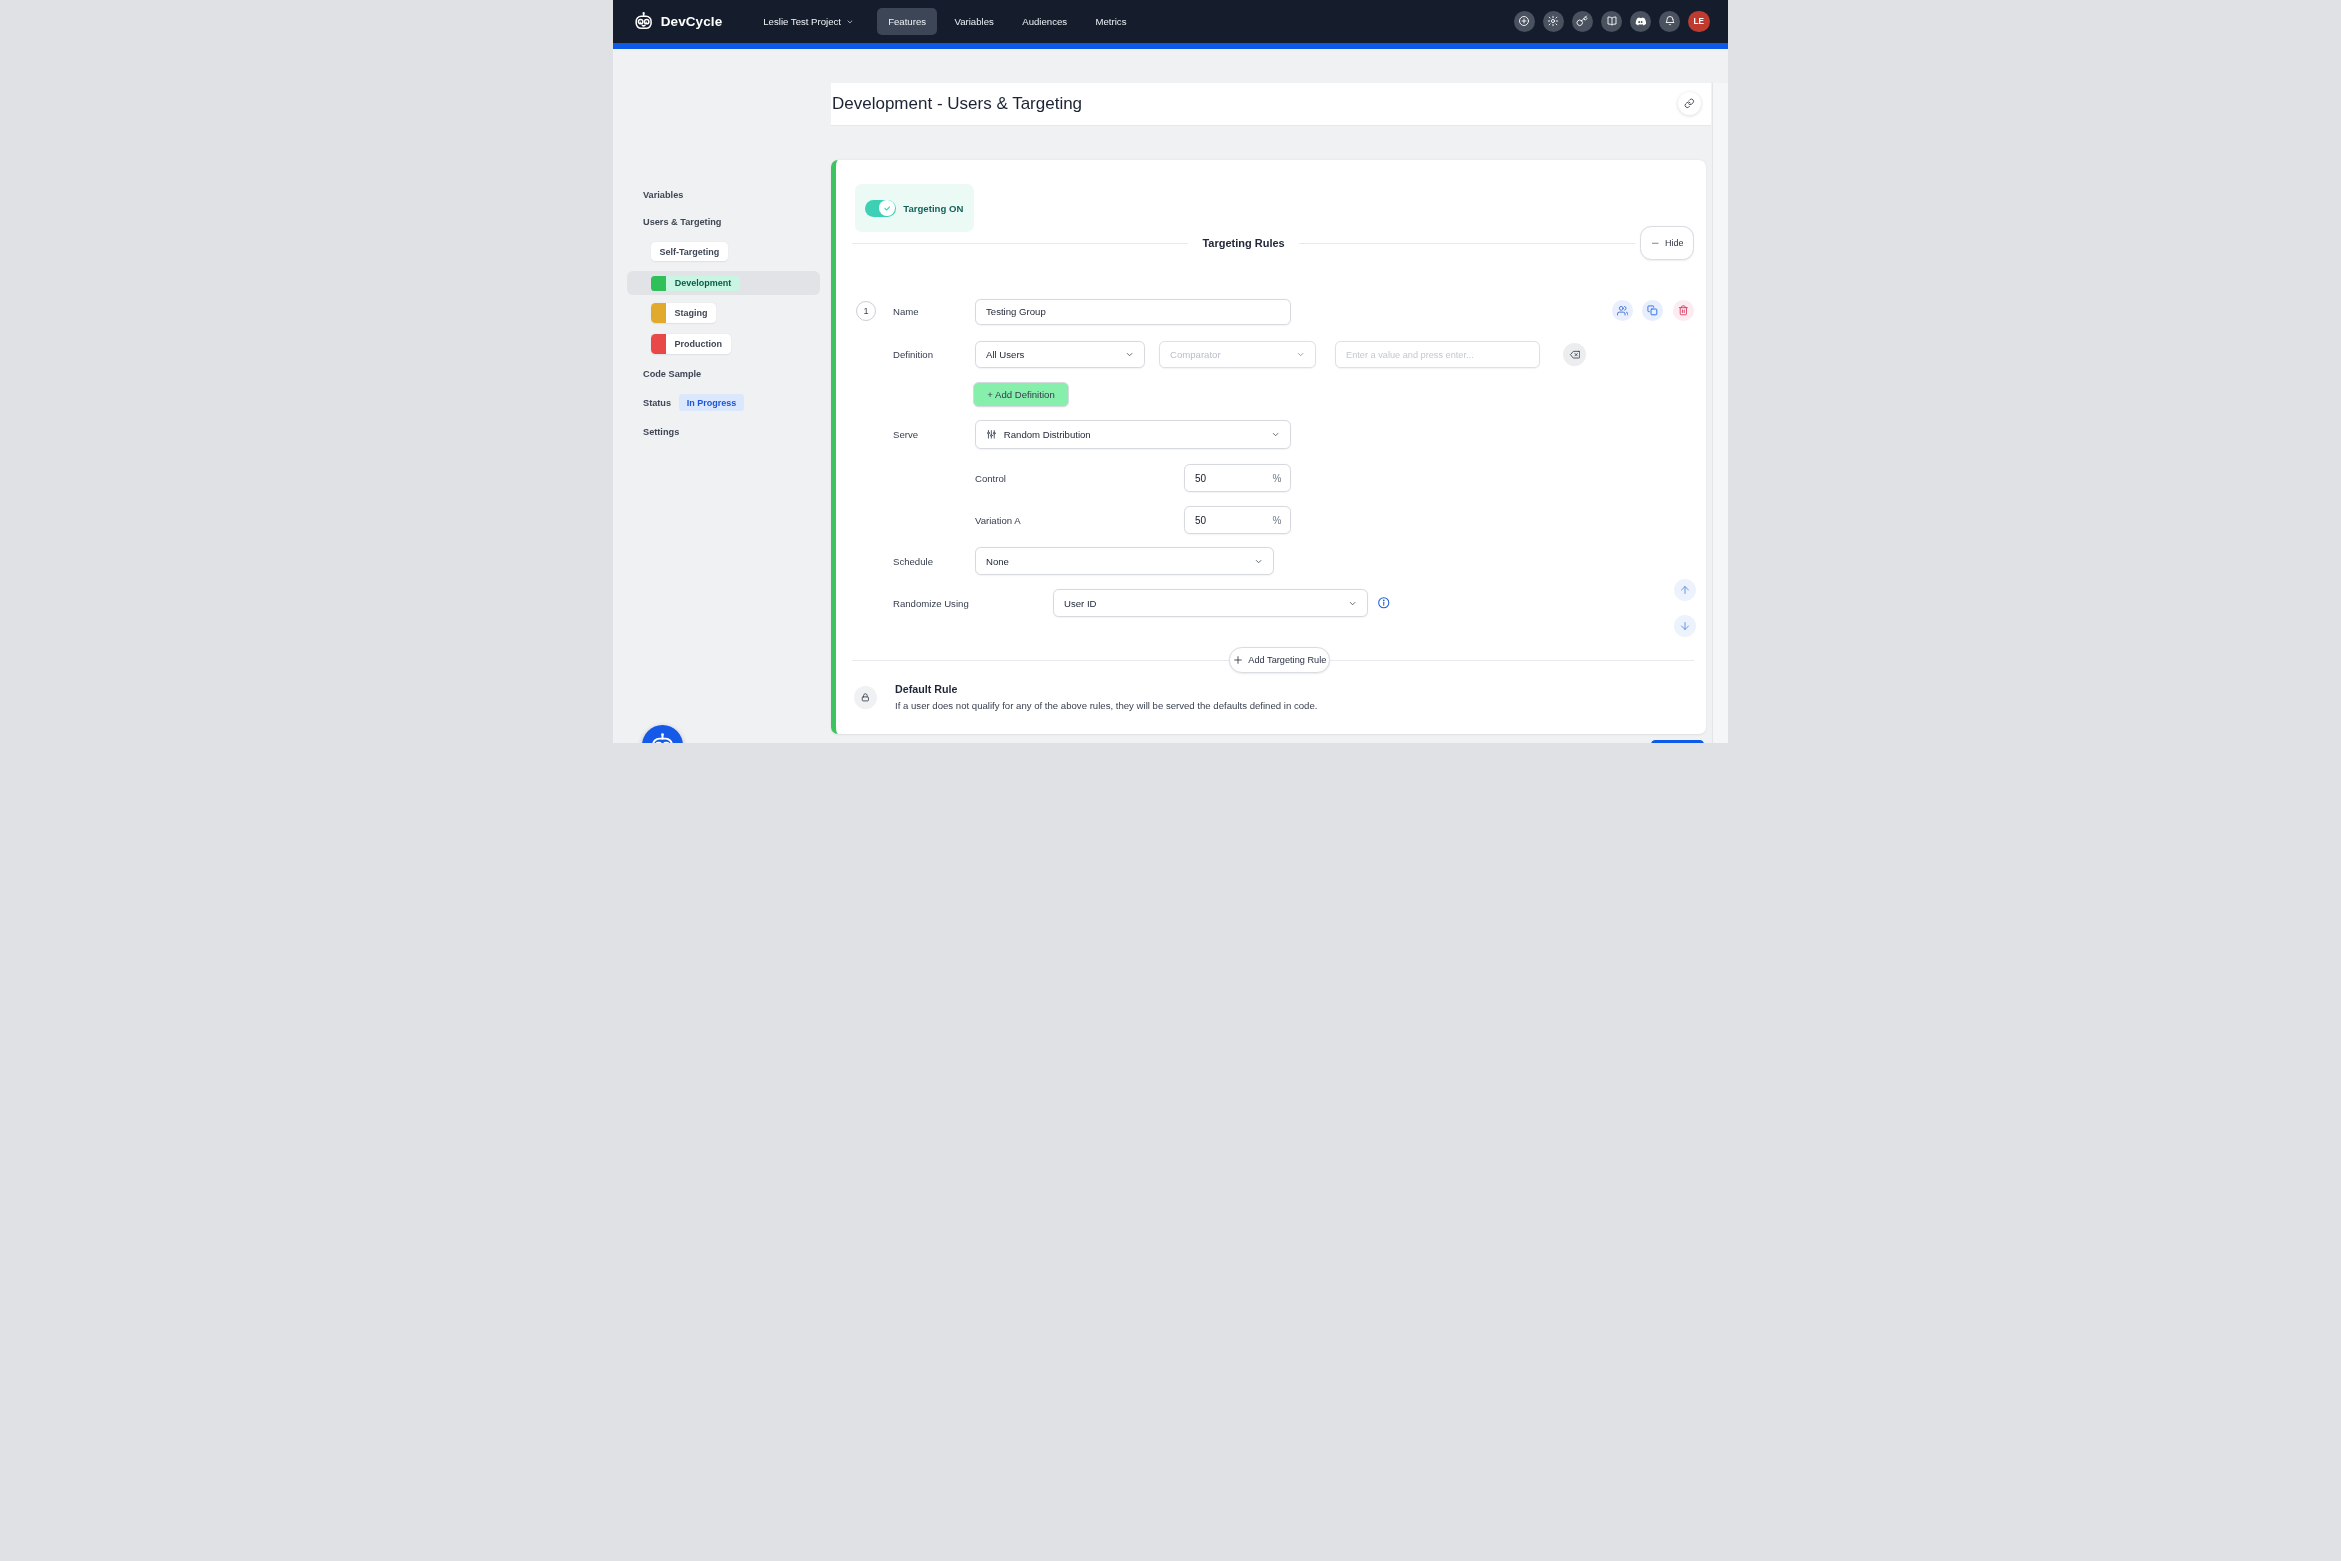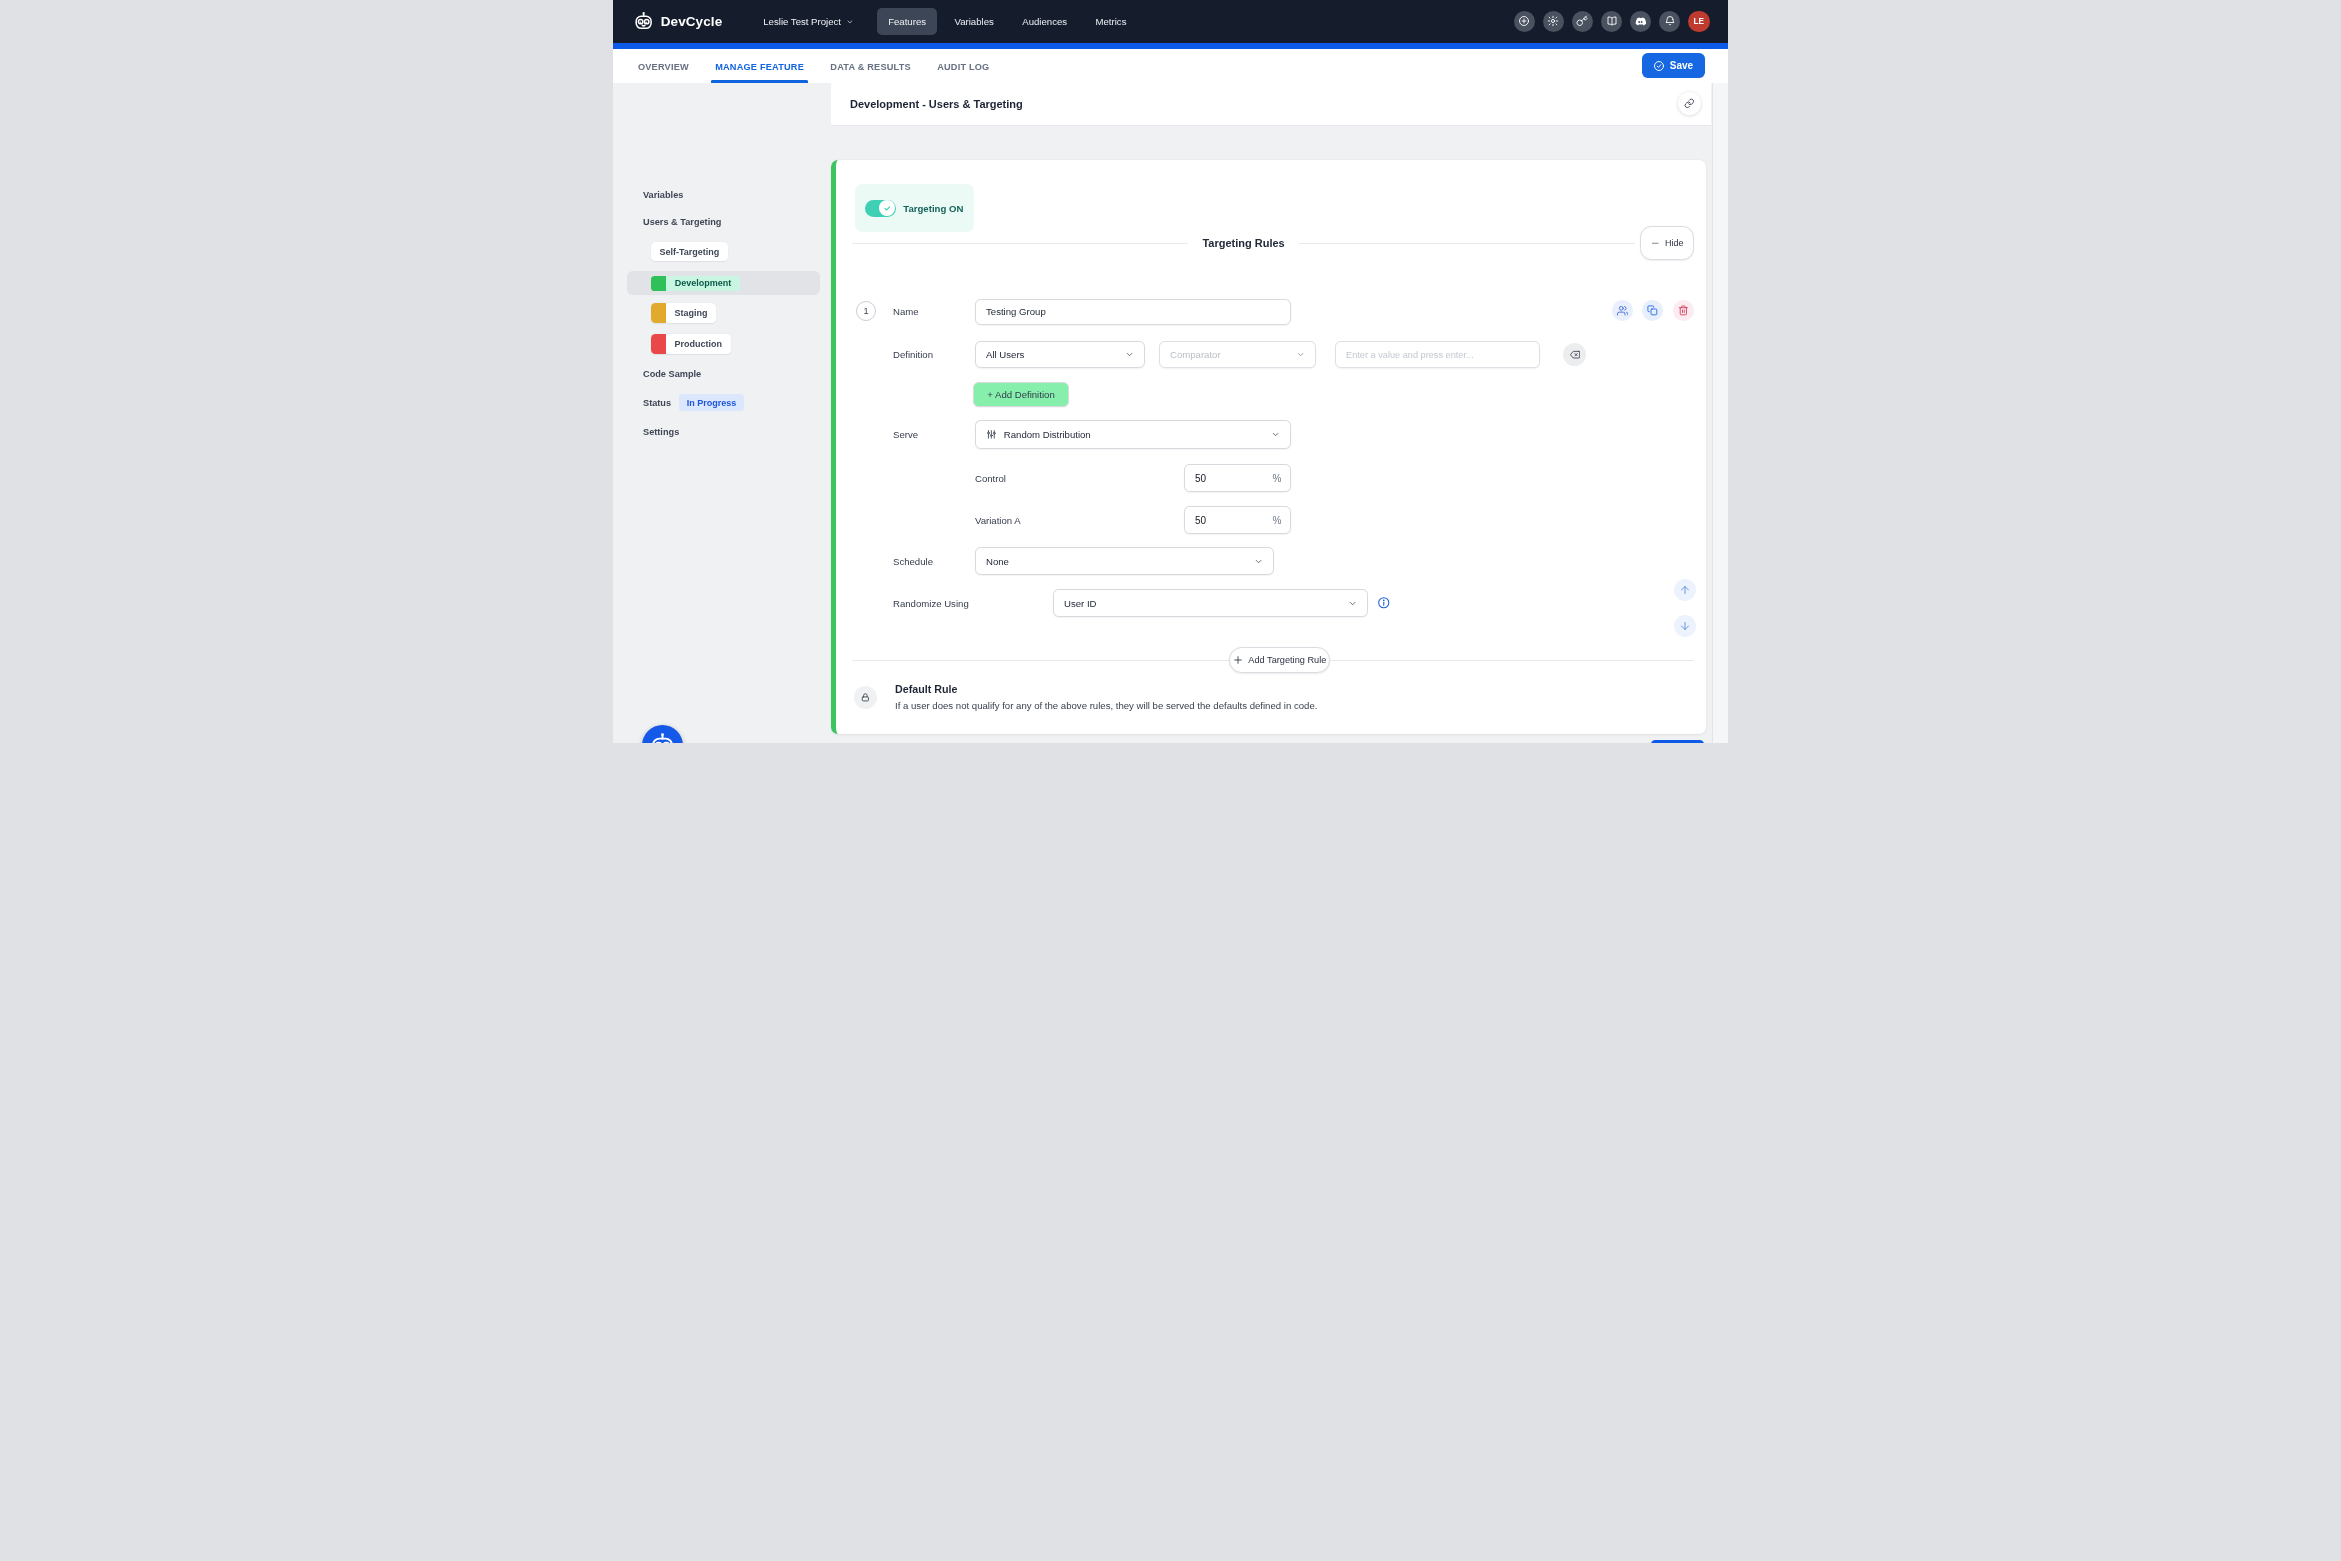--- a/index.html
+++ b/index.html
@@ -38,21 +38,21 @@
   .env-sq { width:15px; }
   .env-name { display:flex; align-items:center; padding:0 8.5px; font-size:9px; font-weight:600; color:#3f4756; }
   .dev-row { position:absolute; left:14.2px; top:188px; width:193px; height:24px; background:#e2e3e6; border-radius:5.7px; display:flex; align-items:center; padding-left:23.5px; cursor:pointer; }
   .dev-chip { display:flex; align-items:stretch; height:15px; border-radius:3.6px; overflow:hidden; }
   .dev-chip .env-sq { width:15.6px; }
   .dev-chip .env-name { background:#c8f6e3; color:#0b5a46; font-size:9px; }
   .status-badge { position:absolute; left:66px; top:311px; background:#dbe7fc; color:#1c55da; font-size:9px; font-weight:600; padding:3.6px 7.8px; border-radius:3.6px; }
 
   
   .pagehead { position:absolute; left:218px; top:83px; width:880px; height:43px; background:#fff; border-bottom:0.7px solid #e6e8eb; display:flex; align-items:center; }
-  .pagehead h1 { font-size:11px; font-weight:700; color:#1b2334; margin-left:19px; }
+  .pagehead h1 { font-size:17px; font-weight:400; color:#1b2334; margin-left:1px; }
   .link-fab { position:absolute; right:10px; top:9.2px; width:23px; height:23px; border-radius:50%; background:#fff; box-shadow:0 0.7px 3.6px rgba(16,24,40,.18); display:flex; align-items:center; justify-content:center; color:#39414f; cursor:pointer; }
 
   
   .card { position:absolute; left:218px; top:160px; width:875px; height:574px; background:#fff; border-radius:7.1px; border-left:5.7px solid #3dc35f; box-shadow:0 0.7px 2.1px rgba(16,24,40,.08); }
   .card-inner { position:absolute; inset:0; }
 
   .toggle-card { position:absolute; left:18.5px; top:24px; width:119px; height:48px; background:#ecfaf6; border-radius:7.1px; display:flex; align-items:center; padding-left:10px; }
   .toggle { position:relative; width:31px; height:17px; background:#3dd0b4; border-radius:8.5px; cursor:pointer; }
   .toggle-knob { position:absolute; right:0.7px; top:0.7px; width:15.6px; height:15.6px; background:#fff; border-radius:50%; display:flex; align-items:center; justify-content:center; color:#3dd0b4; }
   .toggle-label { margin-left:7.8px; font-size:9.6px; font-weight:600; color:#15645a; }
@@ -170,33 +170,20 @@
         <svg width="12" height="12" viewBox="0 0 24 24" fill="none" stroke="currentColor" stroke-width="1.8" stroke-linecap="round" stroke-linejoin="round">
             <path d="M18 9a6 6 0 1 0-12 0c0 5-2 6-2 6h16s-2-1-2-6"></path>
             <path d="M10.3 19a2 2 0 0 0 3.4 0"></path>
           </svg>
       </div>
       <div class="avatar">LE</div>
     </div>
   </div>
   <div class="accentbar"></div>
 
-  <div class="tabbar">
-    <div class="tab">OVERVIEW</div>
-    <div class="tab active">MANAGE FEATURE</div>
-    <div class="tab">DATA &amp; RESULTS</div>
-    <div class="tab">AUDIT LOG</div>
-    <button class="save-btn">
-      <svg width="12" height="12" viewBox="0 0 24 24" fill="none" stroke="#fff" stroke-width="1.9" stroke-linecap="round" stroke-linejoin="round">
-          <circle cx="12" cy="12" r="9"></circle>
-          <polyline points="8.3 12.3 10.9 14.8 15.6 9.4"></polyline>
-        </svg>
-      <span>Save</span>
-    </button>
-  </div>
 
   <div class="gutter"></div>
 
   <div class="sidebar">
     <div class="side-link" style="top:107px">Variables</div>
     <div class="side-link" style="top:134px">Users &amp; Targeting</div>
 
     <div class="env-pill" style="left:38px; top:159px; height:19px;">
       <span class="env-name">Self-Targeting</span>
     </div>

